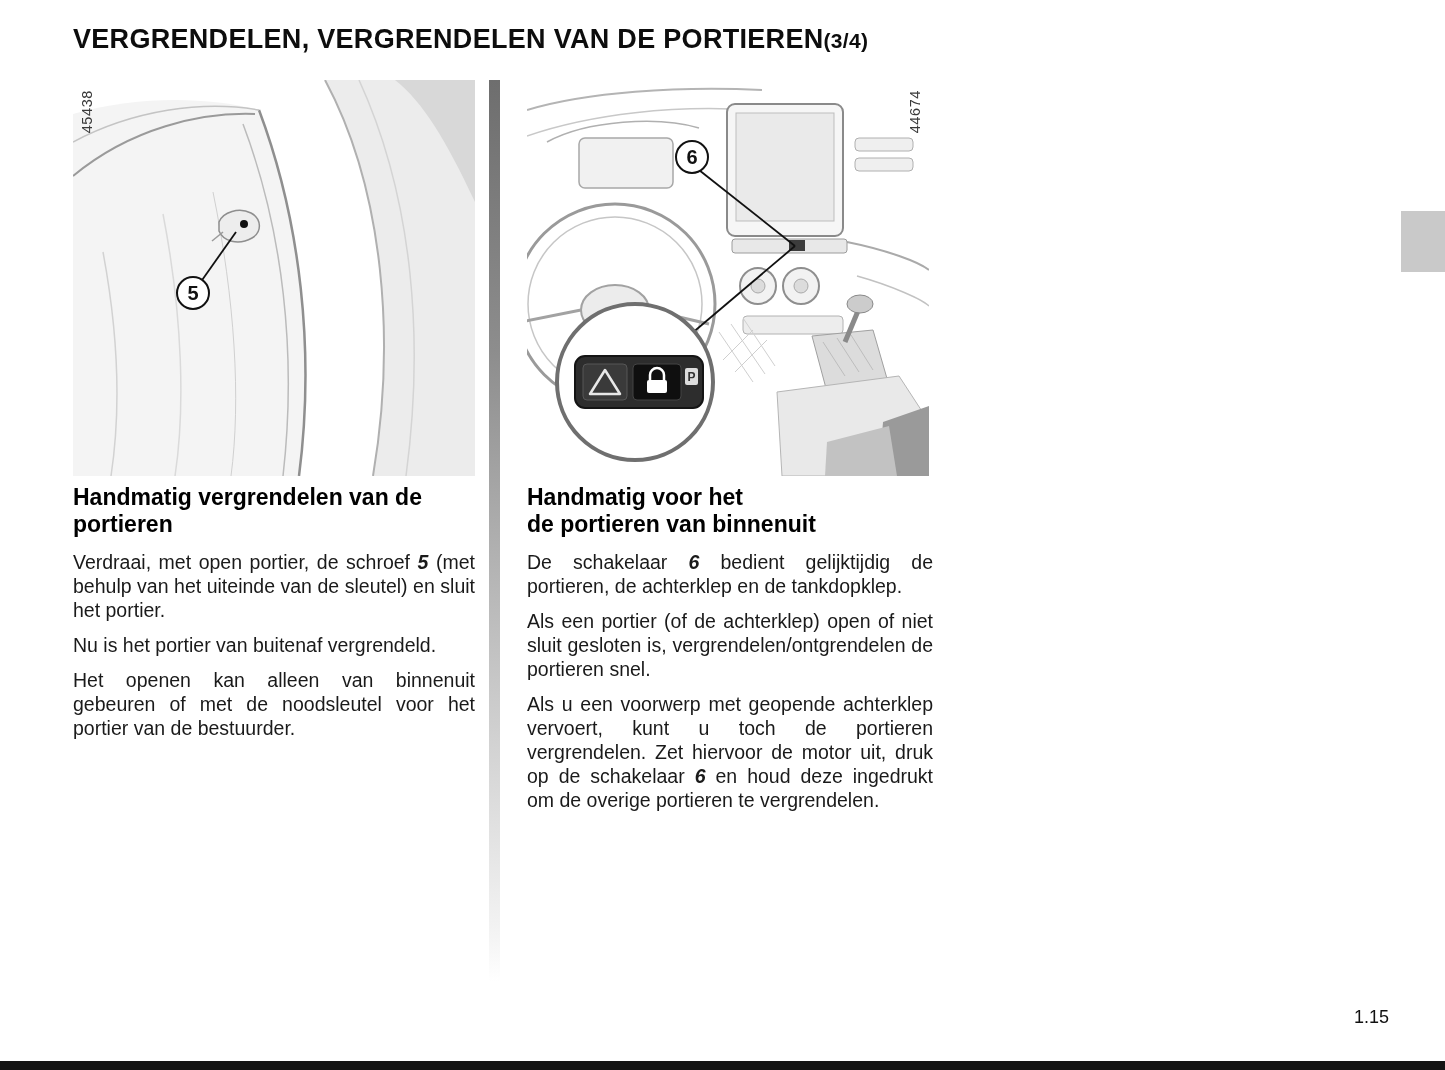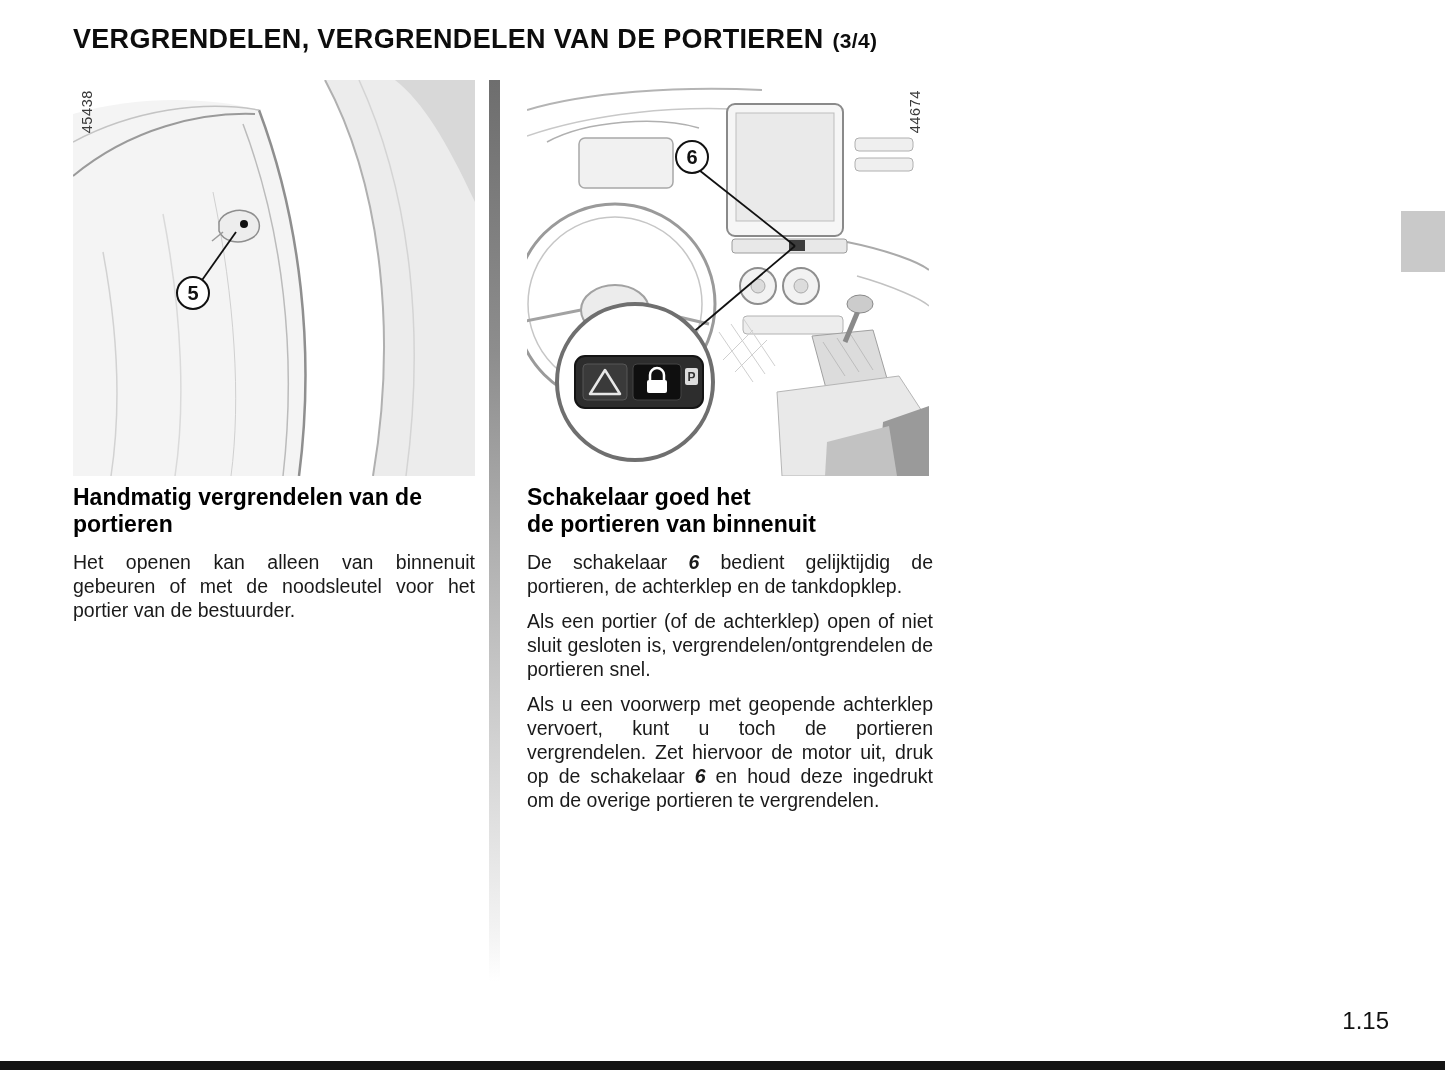--- a/index.html
+++ b/index.html
@@ -1,21 +1,21 @@
 <!DOCTYPE html>
 <html><head>
 <meta charset="utf-8">
 <style>
   * { margin:0; padding:0; box-sizing:border-box; }
   html,body { background:#ffffff; }
   body { font-family:"Liberation Sans", sans-serif; color:#1a1a1a; }
   .page { position:relative; width:1445px; height:1070px; background:#fff; overflow:hidden; }
 
   .title { position:absolute; left:73px; top:24px; font-weight:bold; font-size:27px; letter-spacing:0.3px; color:#0d0d0d; white-space:nowrap; }
-  .title .suffix { font-size:21px; margin-left:9px; }
+  .title .suffix { font-size:21px; }
 
   .figure { position:absolute; top:80px; width:402px; height:396px; background:#fff; }
   .fig-left { left:73px; }
   .fig-right { left:527px; }
   .fig-ref { position:absolute; font-size:14.5px; color:#3a3a3a; writing-mode:vertical-rl; transform:rotate(180deg); letter-spacing:0.6px; }
   .fig-left .fig-ref { left:6px; top:10px; }
   .fig-right .fig-ref { right:6px; top:10px; }
 
   .callout { position:absolute; width:34px; height:34px; border:2.5px solid #111; border-radius:50%; background:#fff; display:flex; align-items:center; justify-content:center; font-size:20px; font-weight:bold; color:#111; z-index:3; }
   .callout-5 { left:103px; top:196px; }
@@ -25,21 +25,21 @@
     background:linear-gradient(to bottom,#6e6e6e 0%,#8d8d8d 30%,#b5b5b5 55%,#d9d9d9 78%,#f4f4f4 95%,#ffffff 100%); }
 
   .textcol { position:absolute; top:484px; }
   .text-left { left:73px; width:402px; }
   .text-right { left:527px; width:406px; }
   .textcol h2 { font-size:23px; font-weight:bold; line-height:1.18; color:#000000; margin-bottom:13px; }
   .textcol h2 .hline { display:block; }
   .textcol p { font-size:19.5px; line-height:1.23; text-align:justify; margin-bottom:11px; }
   .num { font-weight:bold; font-style:italic; }
 
-  .page-number { position:absolute; right:56px; top:1007px; font-size:24px; color:#111; }
+  .page-number { position:absolute; right:56px; top:1007px; font-size:18px; color:#111; }
   .section-tab { position:absolute; right:0; top:211px; width:44px; height:61px; background:#c9c9c9; }
   .bottom-bar { position:absolute; left:0; bottom:0; width:100%; height:9px; background:#141414; }
 
   svg { display:block; }
 </style>
 </head>
 <body>
 
 <div class="page">
 
@@ -120,26 +120,28 @@
     </svg>
     <div class="callout callout-6">
       <span>6</span>
     </div>
   </div>
 
   <div class="divider"></div>
 
   <div class="textcol text-left">
     <h2>Handmatig vergrendelen van de portieren</h2>
+    <p><span>Verdraai, met open portier, de schroef </span><span class="num">5</span><span> (met behulp van het uiteinde van de sleutel) en sluit het portier.</span></p>
+    <p>Nu is het portier van buitenaf vergrendeld.</p>
     <p>Het openen kan alleen van binnenuit gebeuren of met de noodsleutel voor het portier van de bestuurder.</p>
   </div>
 
   <div class="textcol text-right">
     <h2>
-      <span class="hline">Schakelaar goed het</span>
+      <span class="hline">Handmatig voor het</span>
       <span class="hline">de portieren van binnenuit</span>
     </h2>
     <p><span>De schakelaar </span><span class="num">6</span><span> bedient gelijktijdig de portieren, de achterklep en de tankdopklep.</span></p>
     <p>Als een portier (of de achterklep) open of niet sluit gesloten is, vergrendelen/ontgrendelen de portieren snel.</p>
     <p><span>Als u een voorwerp met geopende achterklep vervoert, kunt u toch de portieren vergrendelen. Zet hiervoor de motor uit, druk op de schakelaar </span><span class="num">6</span><span> en houd deze ingedrukt om de overige portieren te vergrendelen.</span></p>
   </div>
 
   <div class="section-tab"></div>
   <div class="page-number">1.15</div>
   <div class="bottom-bar"></div>

